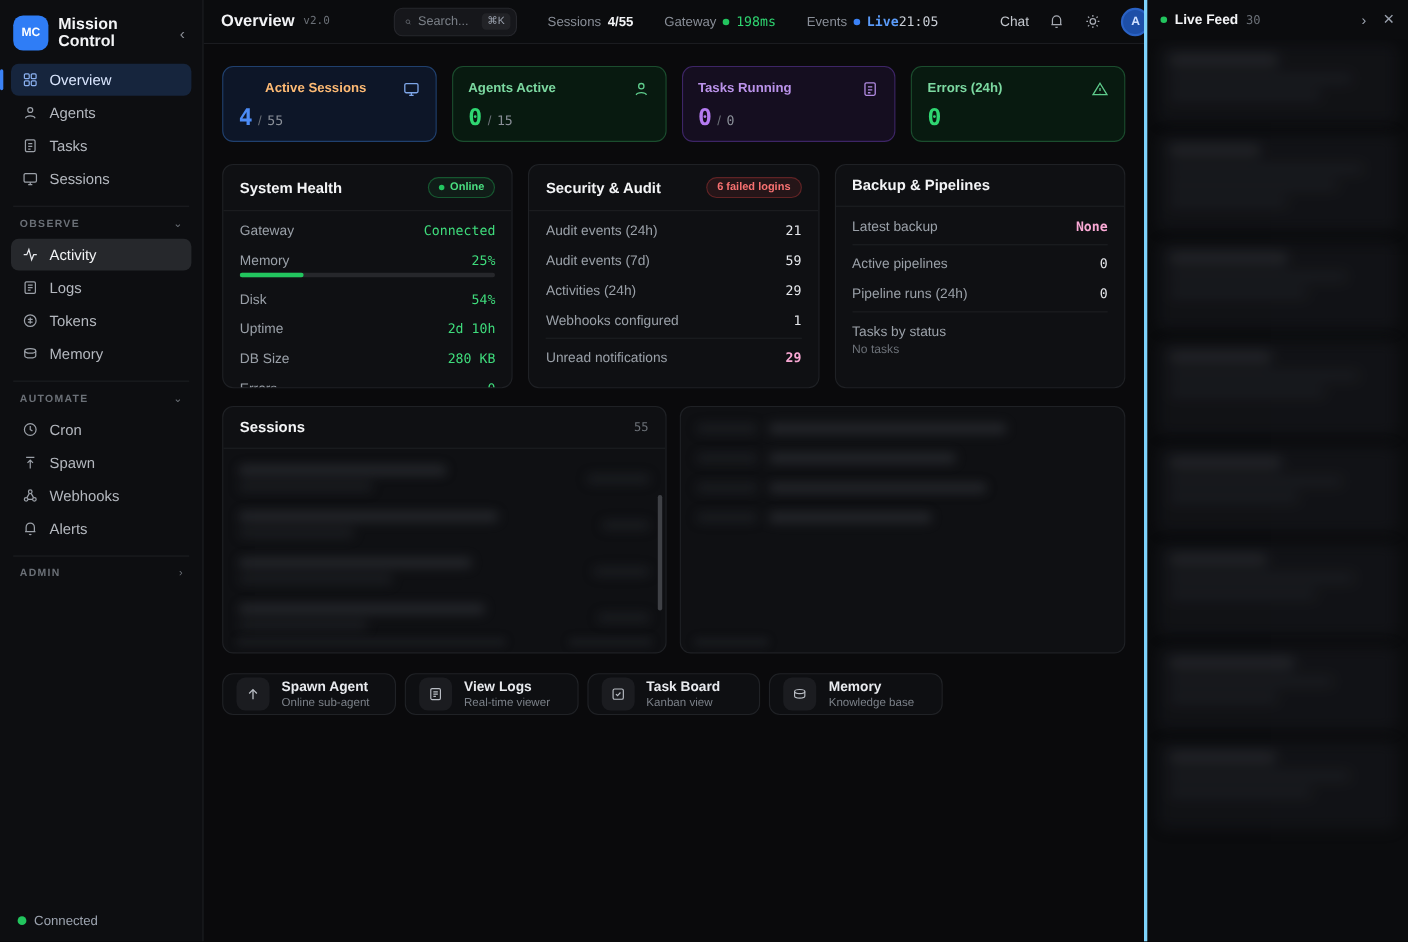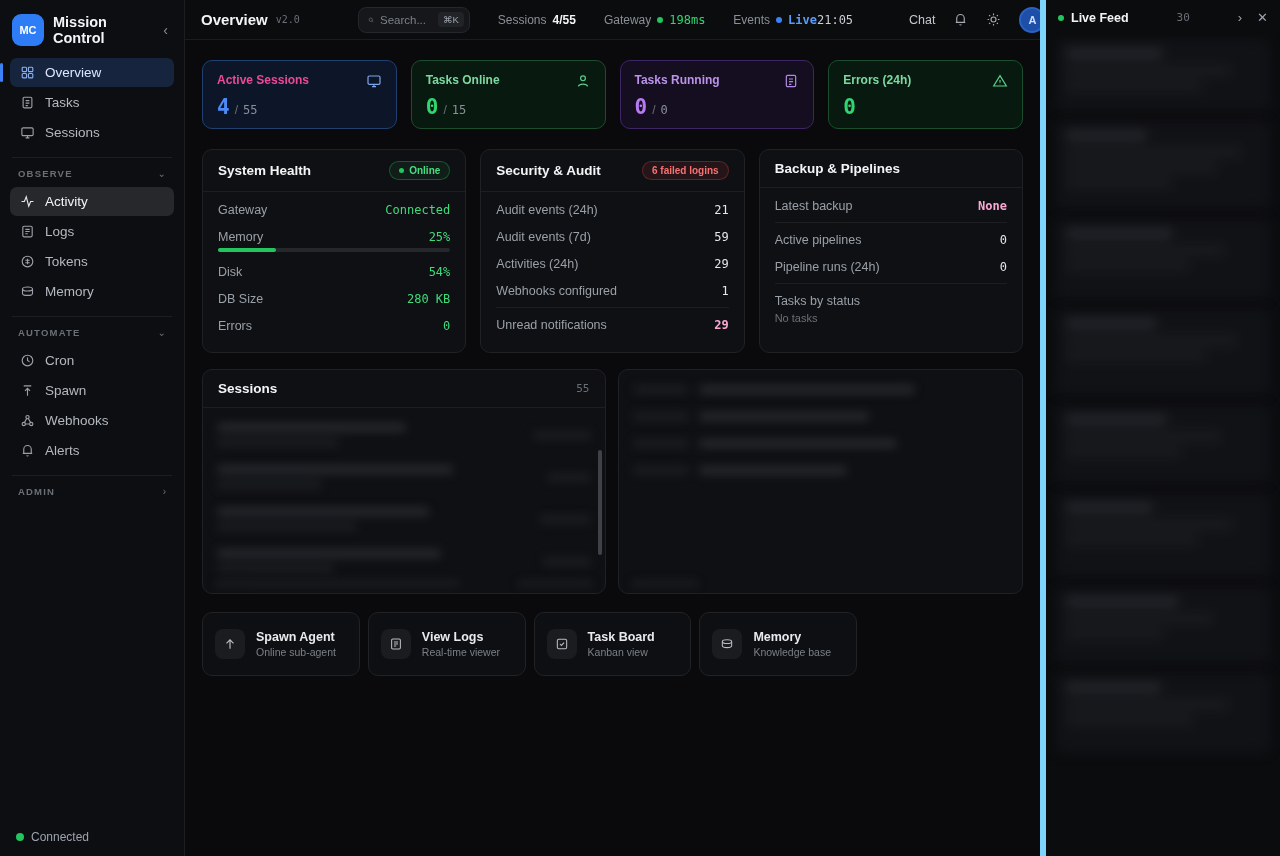--- a/index.html
+++ b/index.html
@@ -68,21 +68,21 @@
   
   .stat-grid { display:grid; grid-template-columns:repeat(4,1fr); gap:14px; }
   .stat-card { height:69px; border-radius:10px; padding:12px 14px; border:1px solid; cursor:pointer; }
   .stat-card .top { display:flex; align-items:flex-start; justify-content:space-between; }
   .stat-label { font-size:12px; font-weight:bold; }
   .stat-value-row { margin-top:6px; display:flex; align-items:baseline; gap:5px; }
   .stat-value { font-size:21px; font-weight:bold; }
   .stat-sep { font-size:12px; color:#6b7077; }
   .stat-total { font-size:12px; color:#8a8f98; }
   .sc-blue { background:#0d1628; border-color:#20406e; }
-  .sc-blue .stat-label { color:#ec4899; }
+  .sc-blue .stat-label { color:#fdba74;margin-left:24px; }
   .sc-blue .stat-value { color:#4c8bf5; }
   .sc-blue svg { stroke:#7ea6e8; }
   .sc-green { background:#081a10; border-color:#1b4d2e; }
   .sc-green .stat-label { color:#7cd9a1; }
   .sc-green .stat-value { color:#2fd671; }
   .sc-green svg { stroke:#5ecb8b; }
   .sc-purple { background:#150e20; border-color:#3d2566; }
   .sc-purple .stat-label { color:#bb93ea; }
   .sc-purple .stat-value { color:#b57bf2; }
   .sc-purple svg { stroke:#b08ae0; }
@@ -121,31 +121,31 @@
   .streak { height:9px; border-radius:4px; background:#2a2c31; }
   .streak-dim { background:#1d1f23; }
   .blur-stack { display:flex; flex-direction:column; gap:6px; flex:1; }
   .scrollbar-thumb { position:absolute; right:3px; top:42px; width:4px; height:105px;
     border-radius:3px; background:#3f4146; cursor:grab; }
   .list-footer { padding:0 12px 6px 12px; filter:blur(4px); opacity:.8; display:flex; gap:8px; }
   .list-footer .streak { height:7px; }
 
   
   .qa-grid { display:grid; grid-template-columns:repeat(5,1fr); gap:8px; margin-top:18px; }
-  .qa-btn { height:64px; background:#0e0f12; border:1px solid #202226; border-radius:10px;
+  .qa-btn { height:38px; background:#0e0f12; border:1px solid #202226; border-radius:10px;
     display:flex; align-items:center; gap:11px; padding:0 12px; cursor:pointer; }
   .qa-icon { width:30px; height:30px; border-radius:8px; background:#1b1c20;
     display:flex; align-items:center; justify-content:center; }
   .qa-icon svg { stroke:#b9bdc4; }
   .qa-title { font-size:12.5px; font-weight:bold; color:#e8eaee; }
   .qa-sub { font-size:10.5px; color:#7b8088; margin-top:2px; }
 
   
   #livefeed { width:240px; min-width:240px; height:100%; background:#0b0c0e;
-    border-left:6px solid #7dd3fc; display:flex; flex-direction:column;text-align:center; }
+    border-left:3px solid #7dd3fc; display:flex; flex-direction:column; }
   .feed-header { display:flex; align-items:center; gap:7px; padding:10px 12px; }
   .feed-title { font-size:12.5px; font-weight:bold; color:#f3f4f6; }
   .feed-count { font-size:11px; color:#6b7077; flex:1; }
   .feed-header .icon-btn { color:#9ca3af; }
   .feed-body { flex:1; overflow:hidden; padding:4px 10px; }
   .feed-item { border-radius:8px; background:#121317; margin-bottom:10px; padding:10px;
     filter:blur(6px); opacity:.9; }
 </style>
 </head>
 <body>
@@ -161,20 +161,27 @@
     <svg width="15" height="15" viewBox="0 0 24 24" fill="none" stroke-width="1.8">
         <rect x="3.5" y="3.5" width="7" height="7" rx="1.5"></rect>
         <rect x="13.5" y="3.5" width="7" height="7" rx="1.5"></rect>
         <rect x="3.5" y="13.5" width="7" height="7" rx="1.5"></rect>
         <rect x="13.5" y="13.5" width="7" height="7" rx="1.5"></rect>
       </svg>
     <span>Overview</span>
   </div>
   <div class="nav-item">
     <svg width="15" height="15" viewBox="0 0 24 24" fill="none" stroke-width="1.8">
+        <circle cx="12" cy="8" r="3.6"></circle>
+        <path d="M5 20c1.6-4.4 12.4-4.4 14 0"></path>
+      </svg>
+    <span>Agents</span>
+  </div>
+  <div class="nav-item">
+    <svg width="15" height="15" viewBox="0 0 24 24" fill="none" stroke-width="1.8">
         <rect x="5" y="3.5" width="14" height="17" rx="2"></rect>
         <path d="M9 9h6M9 13h6M9 17h3.5"></path>
       </svg>
     <span>Tasks</span>
   </div>
   <div class="nav-item">
     <svg width="15" height="15" viewBox="0 0 24 24" fill="none" stroke-width="1.8">
         <rect x="3" y="4.5" width="18" height="12.5" rx="2"></rect>
         <path d="M9 20.5h6M12 17v3.5"></path>
       </svg>
@@ -324,21 +331,21 @@
             </svg>
         </div>
         <div class="stat-value-row">
           <span class="stat-value mono">4</span>
           <span class="stat-sep">/</span>
           <span class="stat-total mono">55</span>
         </div>
       </div>
       <div class="stat-card sc-green">
         <div class="top">
-          <span class="stat-label">Tasks Online</span>
+          <span class="stat-label">Agents Active</span>
           <svg width="16" height="16" viewBox="0 0 24 24" fill="none" stroke-width="1.8">
               <circle cx="12" cy="8" r="3.6"></circle>
               <path d="M5 20c1.6-4.4 12.4-4.4 14 0"></path>
             </svg>
         </div>
         <div class="stat-value-row">
           <span class="stat-value mono">0</span>
           <span class="stat-sep">/</span>
           <span class="stat-total mono">15</span>
         </div>
@@ -391,20 +398,24 @@
             <span class="kv-val mono v-green">25%</span>
           </div>
           <div class="progress-track">
             <div class="progress-fill" style="width: 25%;"></div>
           </div>
           <div class="kv">
             <span class="kv-label">Disk</span>
             <span class="kv-val mono v-green">54%</span>
           </div>
           <div class="kv">
+            <span class="kv-label">Uptime</span>
+            <span class="kv-val mono v-green">2d 10h</span>
+          </div>
+          <div class="kv">
             <span class="kv-label">DB Size</span>
             <span class="kv-val mono v-green">280 KB</span>
           </div>
           <div class="kv">
             <span class="kv-label">Errors</span>
             <span class="kv-val mono v-green">0</span>
           </div>
         </div>
       </div>
 

